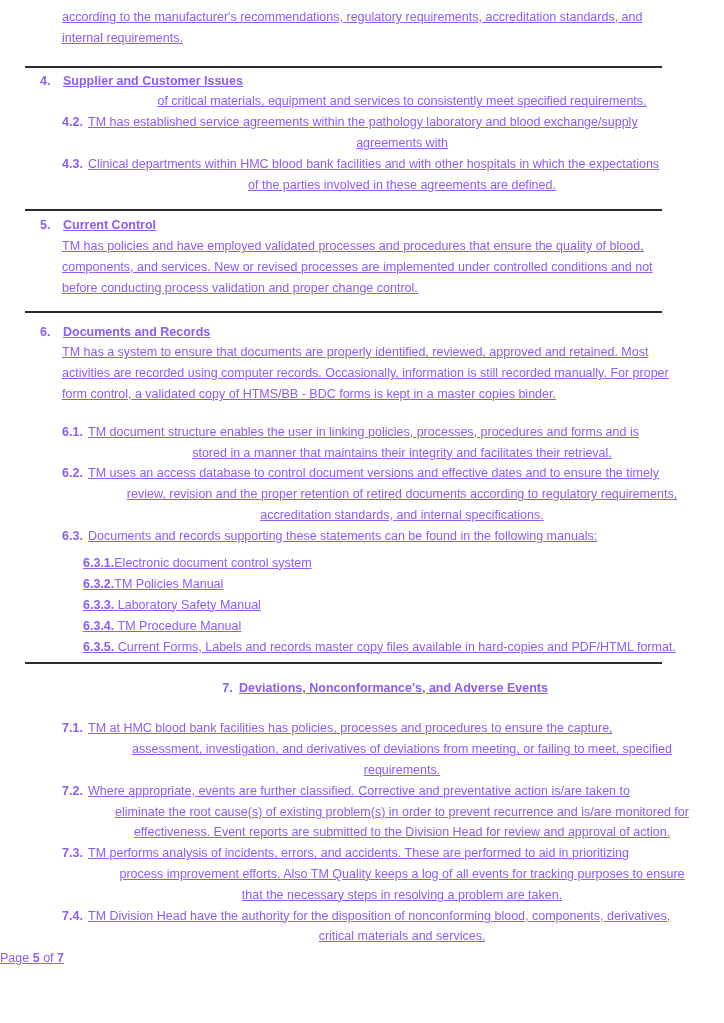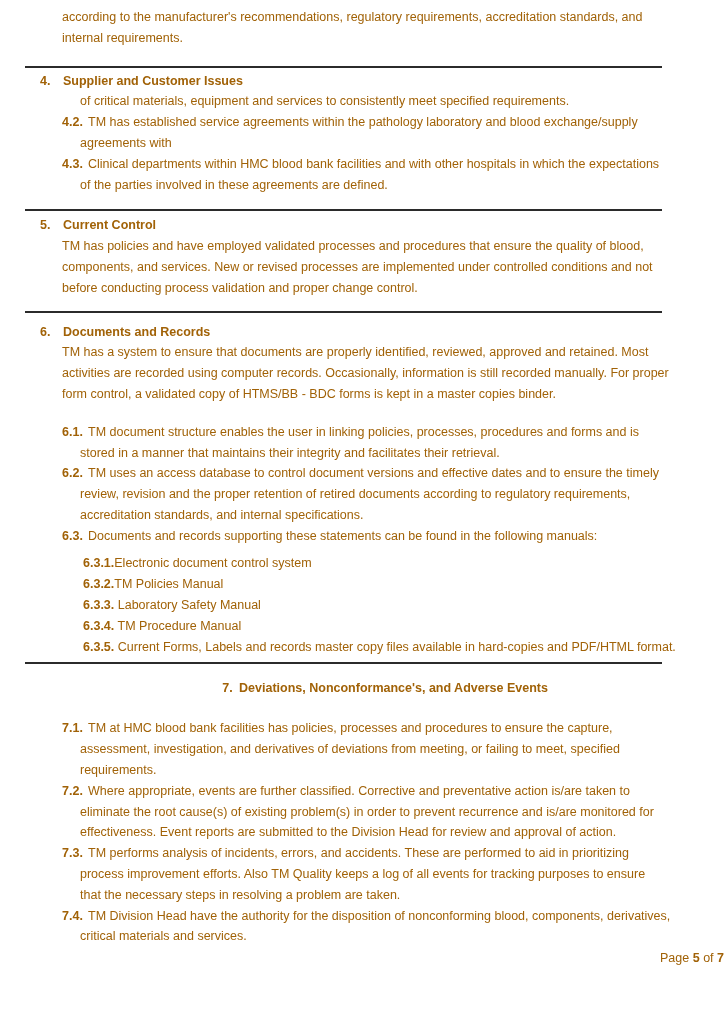--- a/index.html
+++ b/index.html
@@ -2,29 +2,30 @@
 <html><head>
 <meta charset="utf-8">
 <style>
   html,body{margin:0;padding:0;background:#ffffff;}
   .page{
     position:relative;
     width:724px;height:1023px;
     background:#ffffff;
     font-family:"Liberation Sans",sans-serif;
     font-size:12.5px;
-    color:#a16207;
+    color:#8b5cf6;
     box-sizing:border-box;
     padding-top:7px;
     overflow:hidden;
+    text-decoration:underline;
   }
   .line{line-height:20.8px;white-space:nowrap;}
   .indent-body{padding-left:62px;}
   .indent-item{padding-left:62px;}
-  .indent-cont{padding-left:80px;}
+  .indent-cont{padding-left:80px;text-align:center;}
   .indent-sub{padding-left:83px;}
   .heading{padding-left:40px;font-weight:bold;}
   .marker-sec{display:inline-block;width:23px;font-weight:bold;}
   .marker-item{display:inline-block;width:26px;font-weight:bold;}
   .marker-sub{font-weight:bold;}
   .b{font-weight:bold;}
   .rule{margin-left:25px;width:637px;border-top:2px solid #2b2b2b;height:0;}
   .section-4 .rule{margin-top:17px;}
   .section-4 .heading{margin-top:3px;}
   .section-5 .rule{margin-top:14px;}
@@ -33,21 +34,21 @@
   .section-6 .heading{margin-top:9px;}
   .section-7 .rule{margin-top:4px;}
   .section-7 .heading{margin-top:14px;text-align:center;}
   .gap-before{margin-top:17px;}
   .section-7 .gap-before{margin-top:20px;}
   .subitem .line{line-height:21px;}
   .subitem.gap-before{margin-top:6px;}
   .footer{
     margin-top:1px;
     line-height:20.8px;
-    text-align:right;
+    text-align:left;
   }
 </style>
 </head>
 <body>
 
 <div class="page">
   <div id="intro">
       <div class="line indent-body">according to the manufacturer's recommendations, regulatory requirements, accreditation standards, and</div>
       <div class="line indent-body">internal requirements.</div>
     </div>

